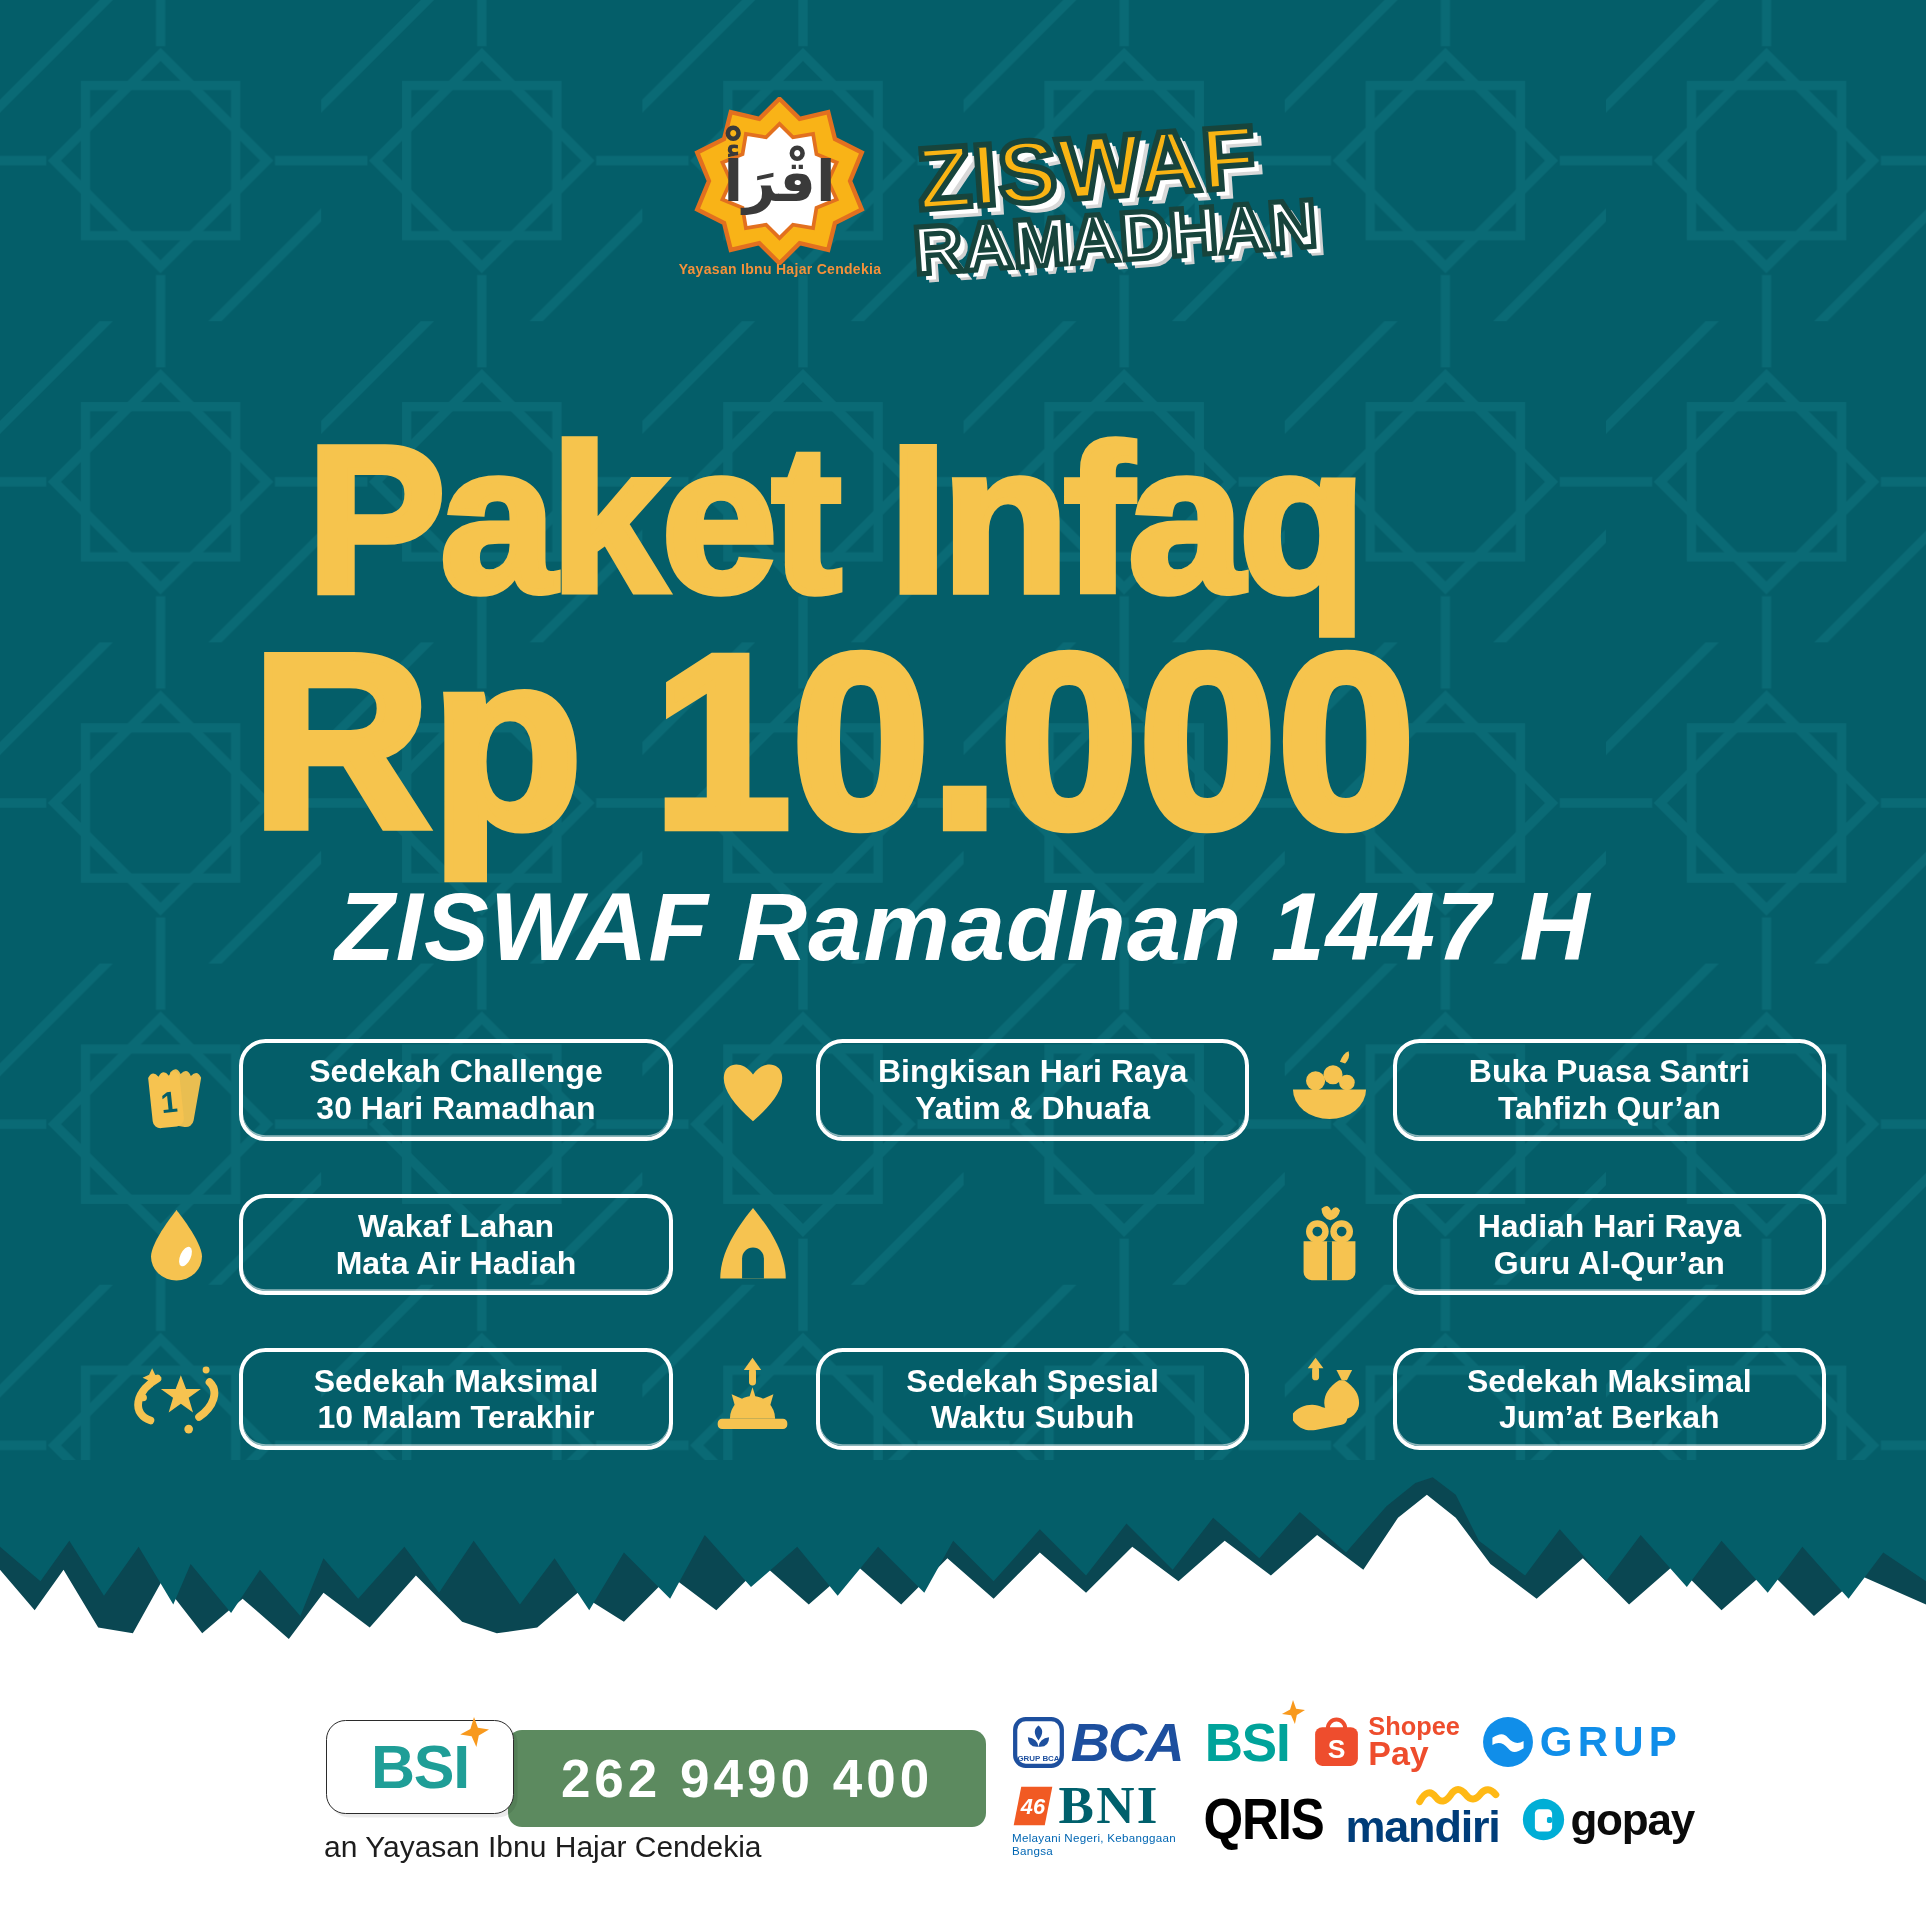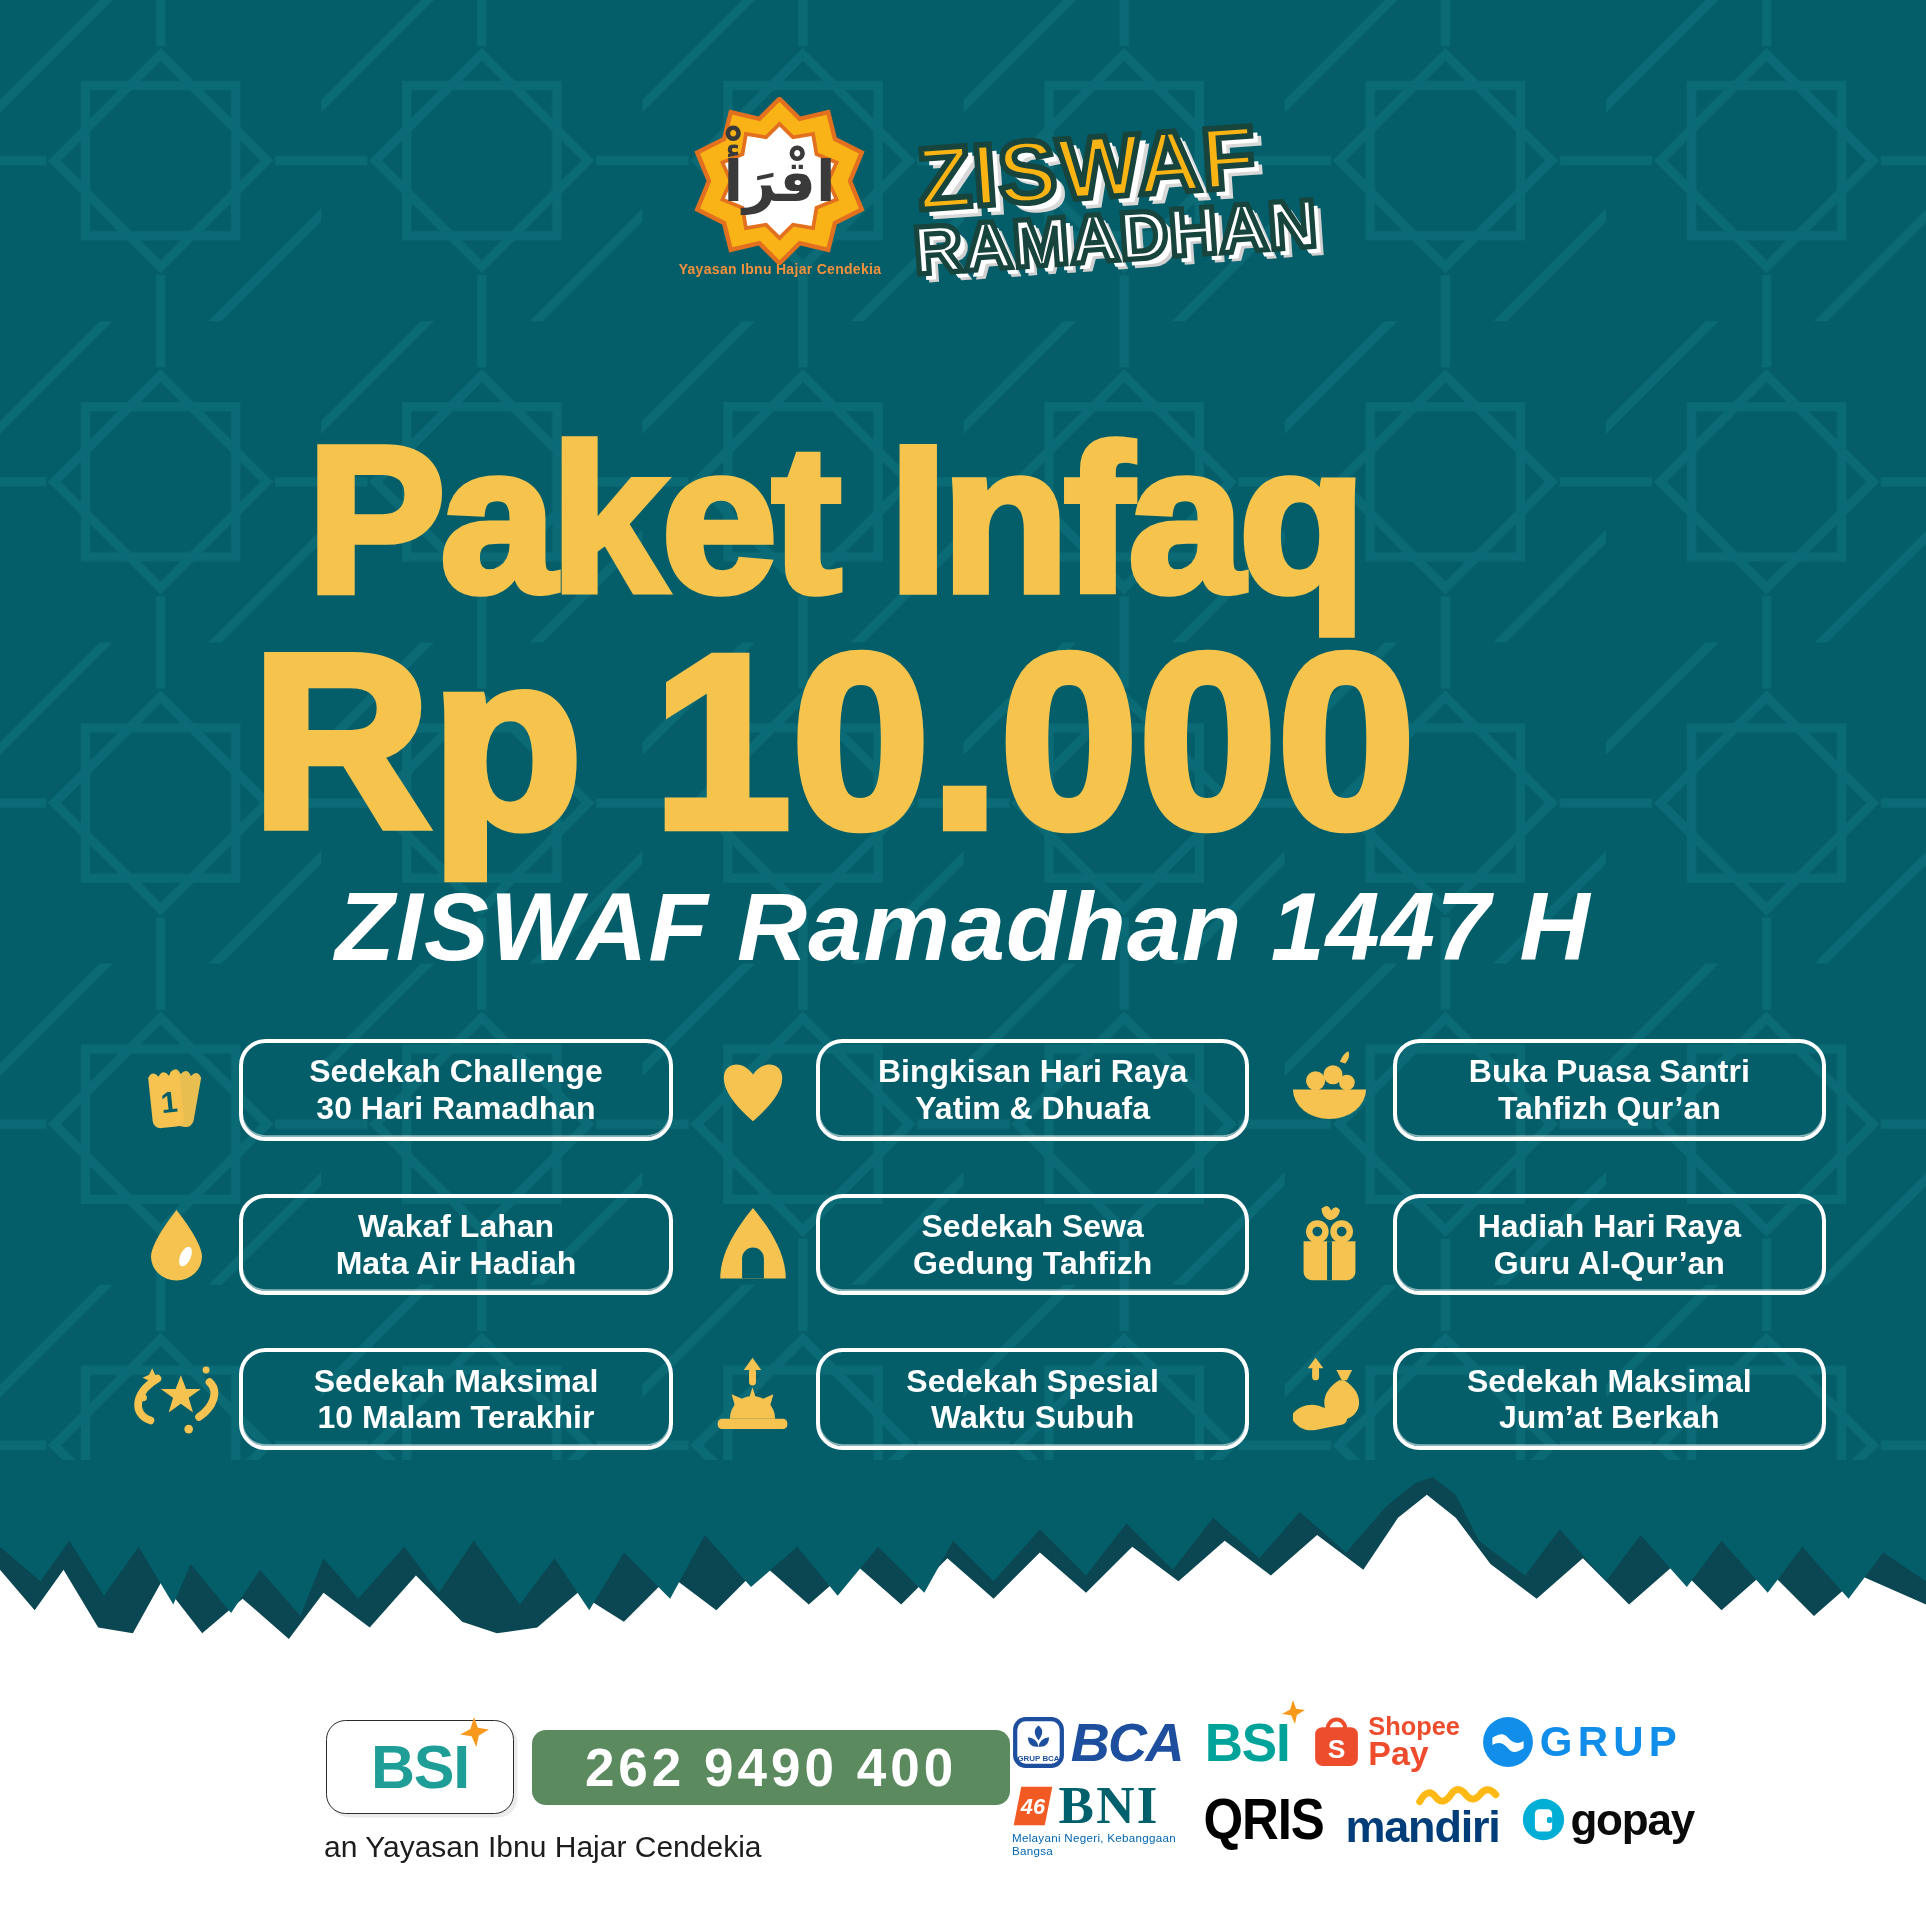--- a/index.html
+++ b/index.html
@@ -73,21 +73,21 @@
   
   .bsi-pill{
     left:326px;top:1720px;width:186px;height:92px;background:#ffffff;
     border:1.7px solid #2b2b2b;border-radius:19.6px;z-index:3;
     display:flex;align-items:center;justify-content:center;
     box-shadow:3.5px 3.5px 0 rgba(0,0,0,.08);
   }
   .bsi-word{position:relative;font-size:61px;font-weight:800;color:#1F9E97;letter-spacing:-1.2px;}
   .bsi-star{position:absolute;right:-19.6px;top:-15px;width:30px;height:30px;}
   .acct-num{
-    left:532px;top:1730px;width:478px;height:75px;background:#5C8A5F;
+    left:508px;top:1730px;width:478px;height:97px;background:#5C8A5F;
     border-radius:14px;z-index:2;
     display:flex;align-items:center;justify-content:center;
     color:#ffffff;font-size:53px;font-weight:bold;letter-spacing:4px;
   }
   .acct-holder{
     left:324px;top:1830px;width:664px;
     font-size:30px;color:#1d1d1d;z-index:3;
   }
 
   
@@ -212,24 +212,20 @@
       </div>
     </div>
 
     <div class="program">
       <span class="picon">
         <svg width="84" height="84" viewBox="0 0 100 100">
           <path d="M50,6 C32,28 11,58 11,90 L89,90 C89,58 68,28 50,6 Z" fill="#F6C350"></path>
           <path d="M37,90 L37,66 a13,13 0 0 1 26,0 L63,90 Z" fill="#045E69"></path>
         </svg>
       </span>
-      <div class="plabel">
-        <div>Sedekah Sewa</div>
-        <div>Gedung Tahfizh</div>
-      </div>
     </div>
 
     <div class="program">
       <span class="picon">
         <svg width="81" height="81" viewBox="0 0 100 100">
           <g fill="#F6C350">
             <path d="M40,6 q8,-8 12,2 q6,-8 11,0 q-2,10 -12,12 q-10,-2 -11,-14 Z"></path>
             <circle cx="35" cy="34" r="14"></circle>
             <circle cx="65" cy="34" r="14"></circle>
             <circle cx="35" cy="34" r="6" fill="#045E69"></circle>

